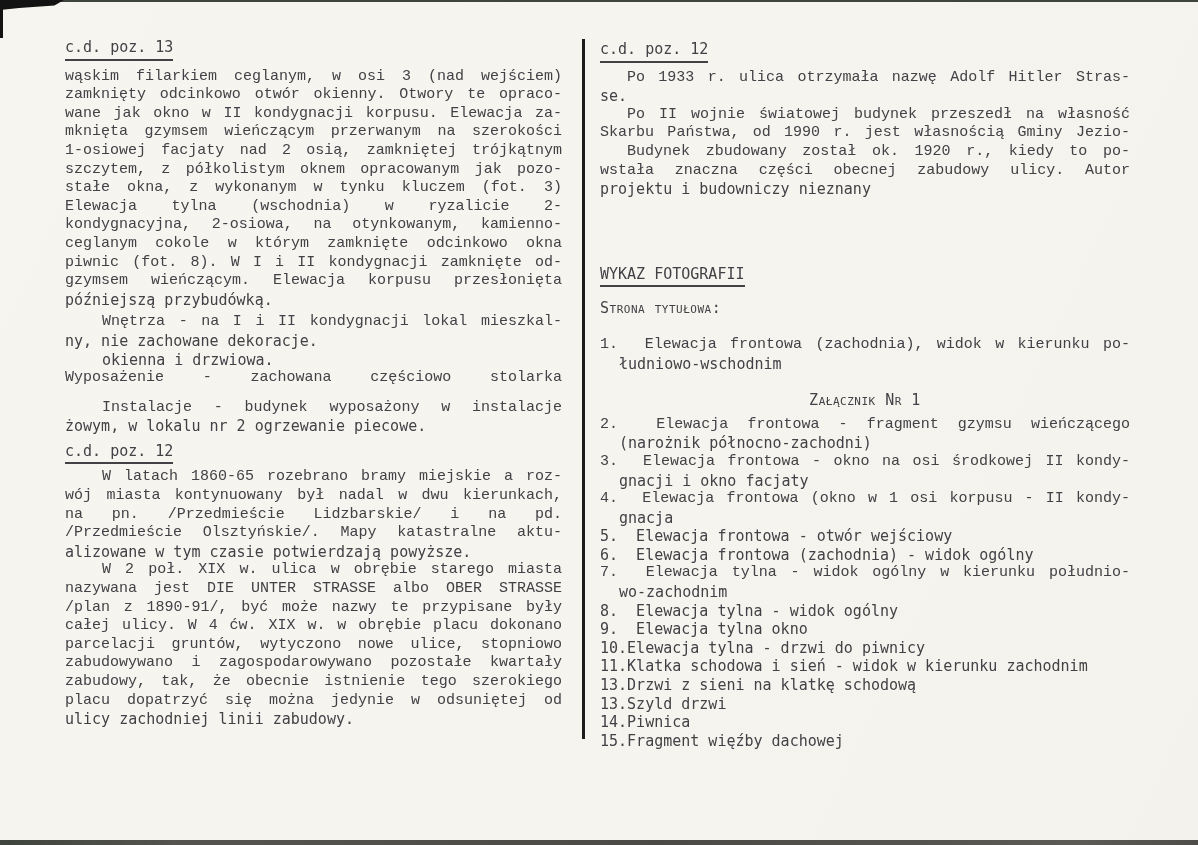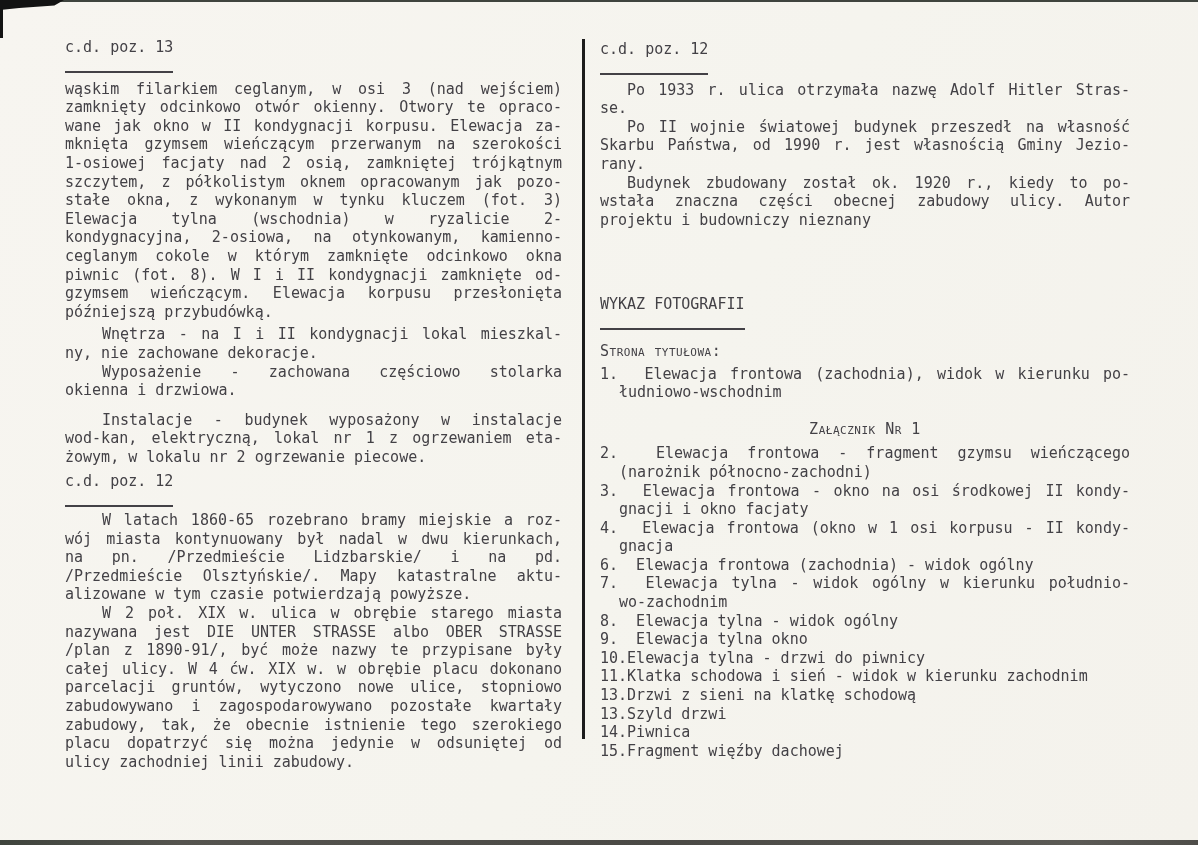--- a/index.html
+++ b/index.html
@@ -24,38 +24,38 @@
   .bottom-edge{ position: absolute; bottom: 0; left: 0; width: 100%; height: 5px;
                 background: linear-gradient(to right, #3f443d, #55544f 15%, #4a4945 55%, #5b5a55 90%, #4e4d49); }
   
   .divider { position: absolute; left: 582px; top: 39px; width: 3px; height: 700px; background: var(--rule); }
   
   .col { position: absolute; top: 0; }
   .col-left  { left: 65px;  width: 497px; padding-top: 38px; }
   .col-right { left: 600px; width: 530px; padding-top: 40px; }
   
   .hd { font-weight: normal; }
-  .hd .u { display: inline-block; border-bottom: 2px solid currentColor; padding-bottom: 14px; }
+  .hd .u { display: inline-block; border-bottom: 2px solid currentColor; padding-bottom: 2px; }
   .mb-h1 { margin-bottom: 7px; }
   .mb-h2 { margin-bottom: 4px; }
   .mb-h3 { margin-bottom: 6px; }
   .photos-hd { margin-top: 66px; }
   
   .tline { white-space: normal; min-height: 18.6px; }
-  .j { text-align: justify; text-align-last: justify; }
+  .j { text-align: justify; text-align-last: justify; font-family: Liberation Mono, monospace; }
   .para.ind .tline:first-child { text-indent: 37px; }
   .col-right .para.ind .tline:first-child { text-indent: 27px; }
   .p-l1 { margin-bottom: 4px; }
   .p-l2 { margin-bottom: 0; }
   .p-l3 { margin-bottom: 11px; }
   .p-l4 { margin-bottom: 6px; }
   
   .subhead { margin-top: 12px; font-variant: small-caps; letter-spacing: 0.5px; }
   .attach  { margin-top: 18px; text-align: center; }
-  .photo-item { margin-top: 4px; }
+  .photo-item { margin-top: 18px; }
   .photo-list { margin-top: 6px; }
   .photo-item .cont, .photo-list .cont { padding-left: 19px; }
 </style>
 </head>
 <body>
 
 <div class="page">
 
   <div class="top-edge"></div>
   <div class="corner-tl"></div>
@@ -80,26 +80,25 @@
         <div class="tline j cont">ceglanym cokole w którym zamknięte odcinkowo okna</div>
         <div class="tline j cont">piwnic (fot. 8). W I i II kondygnacji zamknięte od-</div>
         <div class="tline j cont">gzymsem wieńczącym. Elewacja korpusu przesłonięta</div>
         <div class="tline cont">późniejszą przybudówką.</div>
       </div>
     <div class="para ind p-l2">
         <div class="tline j">Wnętrza - na I i II kondygnacji lokal mieszkal-</div>
         <div class="tline cont">ny, nie zachowane dekoracje.</div>
       </div>
     <div class="para ind p-l3">
+        <div class="tline cont">okienna i drzwiowa.</div>
         <div class="tline j">Wyposażenie - zachowana częściowo stolarka</div>
-        <div class="tline cont">okienna i drzwiowa.</div>
       </div>
     <div class="para ind p-l4">
         <div class="tline j">Instalacje - budynek wyposażony w instalacje</div>
-        <div class="tline j cont">wod-kan, elektryczną, lokal nr 1 z ogrzewaniem eta-</div>
         <div class="tline cont">żowym, w lokalu nr 2 ogrzewanie piecowe.</div>
       </div>
     <div class="hd mb-h2">
       <span class="u">c.d. poz. 12</span>
     </div>
     <div class="para ind">
         <div class="tline j">W latach 1860-65 rozebrano bramy miejskie a roz-</div>
         <div class="tline j cont">wój miasta kontynuowany był nadal w dwu kierunkach,</div>
         <div class="tline j cont">na pn. /Przedmieście Lidzbarskie/ i na pd.</div>
         <div class="tline j cont">/Przedmieście Olsztyńskie/. Mapy katastralne aktu-</div>
@@ -122,21 +121,20 @@
     <div class="hd mb-h3">
       <span class="u">c.d. poz. 12</span>
     </div>
     <div class="para ind">
         <div class="tline j">Po 1933 r. ulica otrzymała nazwę Adolf Hitler Stras-</div>
         <div class="tline cont">se.</div>
       </div>
     <div class="para ind">
         <div class="tline j">Po II wojnie światowej budynek przeszedł na własność</div>
         <div class="tline j cont">Skarbu Państwa, od 1990 r. jest własnością Gminy Jezio-</div>
-        <div class="tline cont">rany.</div>
       </div>
     <div class="para ind">
         <div class="tline j">Budynek zbudowany został ok. 1920 r., kiedy to po-</div>
         <div class="tline j cont">wstała znaczna części obecnej zabudowy ulicy. Autor</div>
         <div class="tline cont">projektu i budowniczy nieznany</div>
       </div>
 
     <div class="hd photos-hd">
       <span class="u">WYKAZ FOTOGRAFII</span>
     </div>
@@ -151,20 +149,23 @@
           <div class="tline j">2.&nbsp; Elewacja frontowa - fragment gzymsu wieńczącego</div>
           <div class="tline cont">(narożnik północno-zachodni)</div>
         </div>
         <div class="list-item">
           <div class="tline j">3.&nbsp; Elewacja frontowa - okno na osi środkowej II kondy-</div>
           <div class="tline cont">gnacji i okno facjaty</div>
         </div>
         <div class="list-item">
           <div class="tline j">4.&nbsp; Elewacja frontowa (okno w 1 osi korpusu - II kondy-</div>
           <div class="tline cont">gnacja</div>
+        </div>
+        <div class="list-item">
+          <div class="tline">5.&nbsp; Elewacja frontowa - otwór wejściowy</div>
         </div>
         <div class="list-item">
           <div class="tline">6.&nbsp; Elewacja frontowa (zachodnia) - widok ogólny</div>
         </div>
         <div class="list-item">
           <div class="tline j">7.&nbsp; Elewacja tylna - widok ogólny w kierunku południo-</div>
           <div class="tline cont">wo-zachodnim</div>
         </div>
         <div class="list-item">
           <div class="tline">8.&nbsp; Elewacja tylna - widok ogólny</div>

